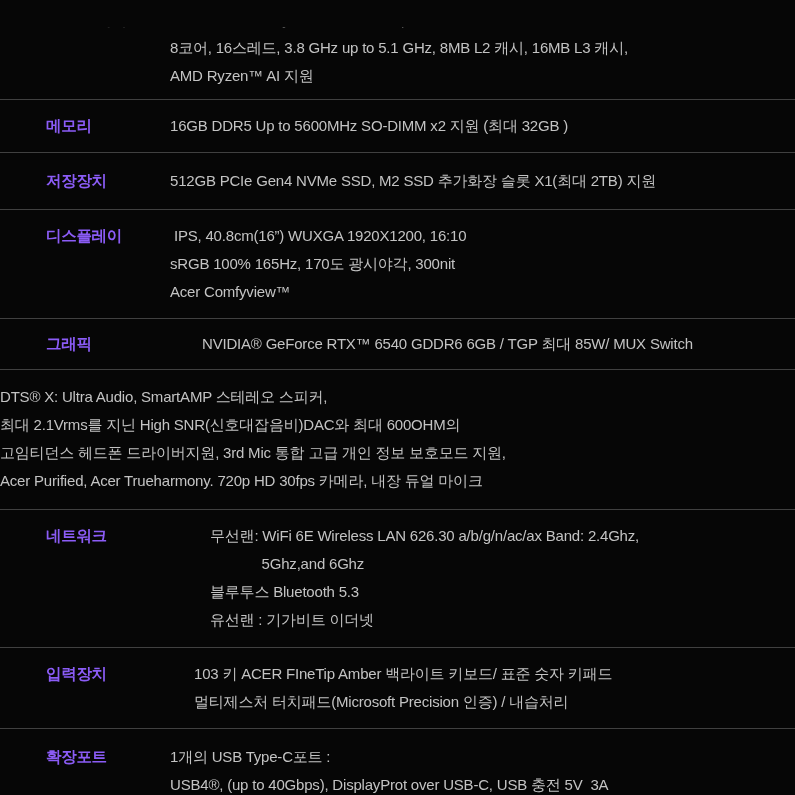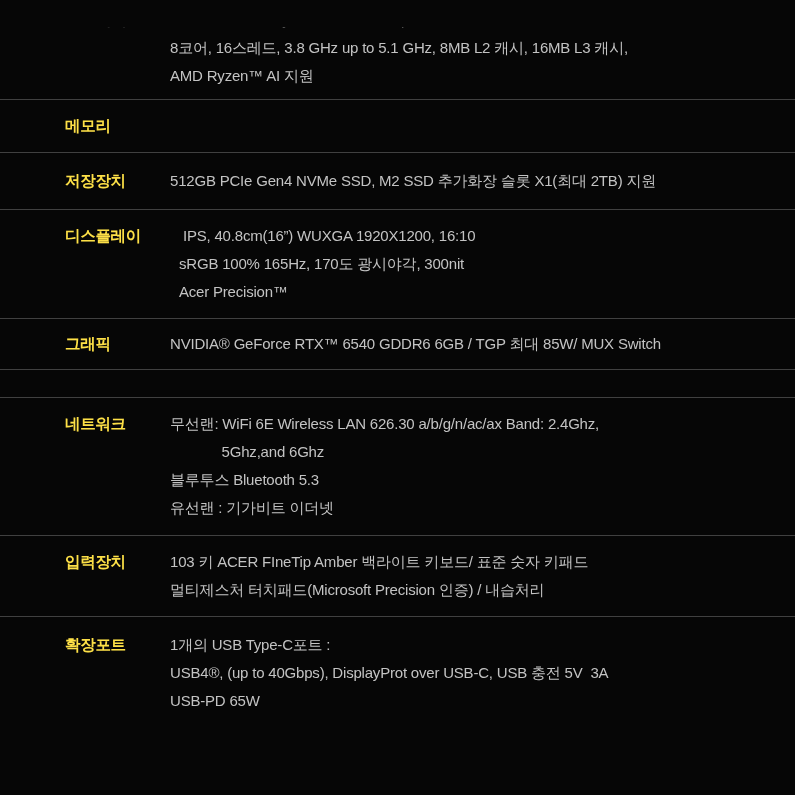--- a/index.html
+++ b/index.html
@@ -11,46 +11,46 @@
   .page{position:relative;width:795px;height:795px;overflow:hidden;margin-top:27px;}
   .rows{position:relative;}
   .row{
     display:flex;
     border-top:1px solid #404040;
     box-sizing:border-box;
   }
   .row.first{border-top:none;}
   .label{
     width:170px;
-    padding-left:65px;
+    padding-left:46px;
     box-sizing:border-box;
-    color:#fde047;
+    color:#8b5cf6;
     font-size:15.5px;
     font-weight:bold;
     line-height:28px;
     letter-spacing:-0.3px;
     flex-shrink:0;
   }
   .value{
     width:540px;
     color:#c3c3c3;
     font-size:15px;
     line-height:28px;
     letter-spacing:-0.2px;
   }
   .line{white-space:pre-wrap;}
   
   .r0{height:72px;padding-top:7px;}
   .r1{padding:12px 0;}
   .r2{padding:14px 0;}
-  .r3{padding:12px 0;gap:9px;}
-  .r4{padding:11px 0;}
+  .r3{padding:12px 0;}
+  .r4{padding:11px 0;gap:32px;}
   .r5{padding:13px 0 14px 0;}
-  .r6{padding:12px 0 13px 0;}
-  .r7{padding:12px 0;}
+  .r6{padding:12px 0 13px 0;gap:40px;}
+  .r7{padding:12px 0;gap:24px;}
   .r8{padding:14px 0 0 0;}
   
   .clip-value{
     position:absolute;top:-21px;left:235px;
     color:#9a9a9a;opacity:.5;
     font-size:15px;line-height:28px;letter-spacing:-0.2px;
     white-space:nowrap;
   }
   .clip-label{
     position:absolute;top:-21px;left:65px;
@@ -68,42 +68,51 @@
   <div class="rows" id="rows">
       <div class="row r0 first">
         <div class="label"></div>
         <div class="value">
           <div class="line">8코어, 16스레드, 3.8 GHz up to 5.1 GHz, 8MB L2 캐시, 16MB L3 캐시,</div>
           <div class="line">AMD Ryzen™ AI 지원</div>
         </div>
       </div>
       <div class="row r1">
         <div class="label">메모리</div>
+        <div class="value">
+          <div class="line">16GB DDR5 Up to 5600MHz SO-DIMM x2 지원 (최대 32GB )</div>
+        </div>
       </div>
       <div class="row r2">
         <div class="label">저장장치</div>
         <div class="value">
           <div class="line">512GB PCIe Gen4 NVMe SSD, M2 SSD 추가화장 슬롯 X1(최대 2TB) 지원</div>
         </div>
       </div>
       <div class="row r3">
         <div class="label">디스플레이</div>
         <div class="value">
           <div class="line"> IPS, 40.8cm(16”) WUXGA 1920X1200, 16:10</div>
           <div class="line">sRGB 100% 165Hz, 170도 광시야각, 300nit</div>
-          <div class="line">Acer Precision™</div>
+          <div class="line">Acer Comfyview™</div>
         </div>
       </div>
       <div class="row r4">
         <div class="label">그래픽</div>
         <div class="value">
           <div class="line">NVIDIA® GeForce RTX™ 6540 GDDR6 6GB / TGP 최대 85W/ MUX Switch</div>
         </div>
       </div>
       <div class="row r5">
+        <div class="value">
+          <div class="line">DTS® X: Ultra Audio, SmartAMP 스테레오 스피커,</div>
+          <div class="line">최대 2.1Vrms를 지닌 High SNR(신호대잡음비)DAC와 최대 600OHM의</div>
+          <div class="line">고임티던스 헤드폰 드라이버지원, 3rd Mic 통합 고급 개인 정보 보호모드 지원,</div>
+          <div class="line">Acer Purified, Acer Trueharmony. 720p HD 30fps 카메라, 내장 듀얼 마이크</div>
+        </div>
       </div>
       <div class="row r6">
         <div class="label">네트워크</div>
         <div class="value">
           <div class="line">무선랜: WiFi 6E Wireless LAN 626.30 a/b/g/n/ac/ax Band: 2.4Ghz,</div>
           <div class="line">             5Ghz,and 6Ghz</div>
           <div class="line">블루투스 Bluetooth 5.3</div>
           <div class="line">유선랜 : 기가비트 이더넷</div>
         </div>
       </div>

